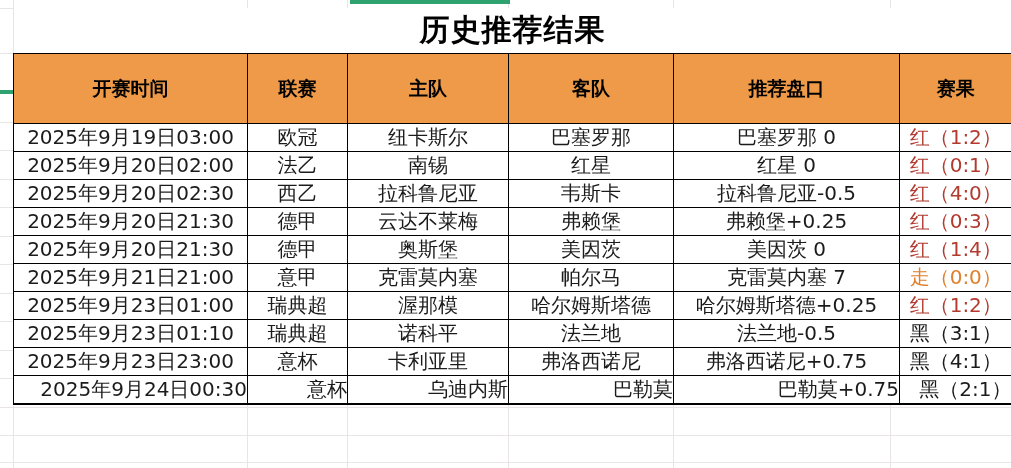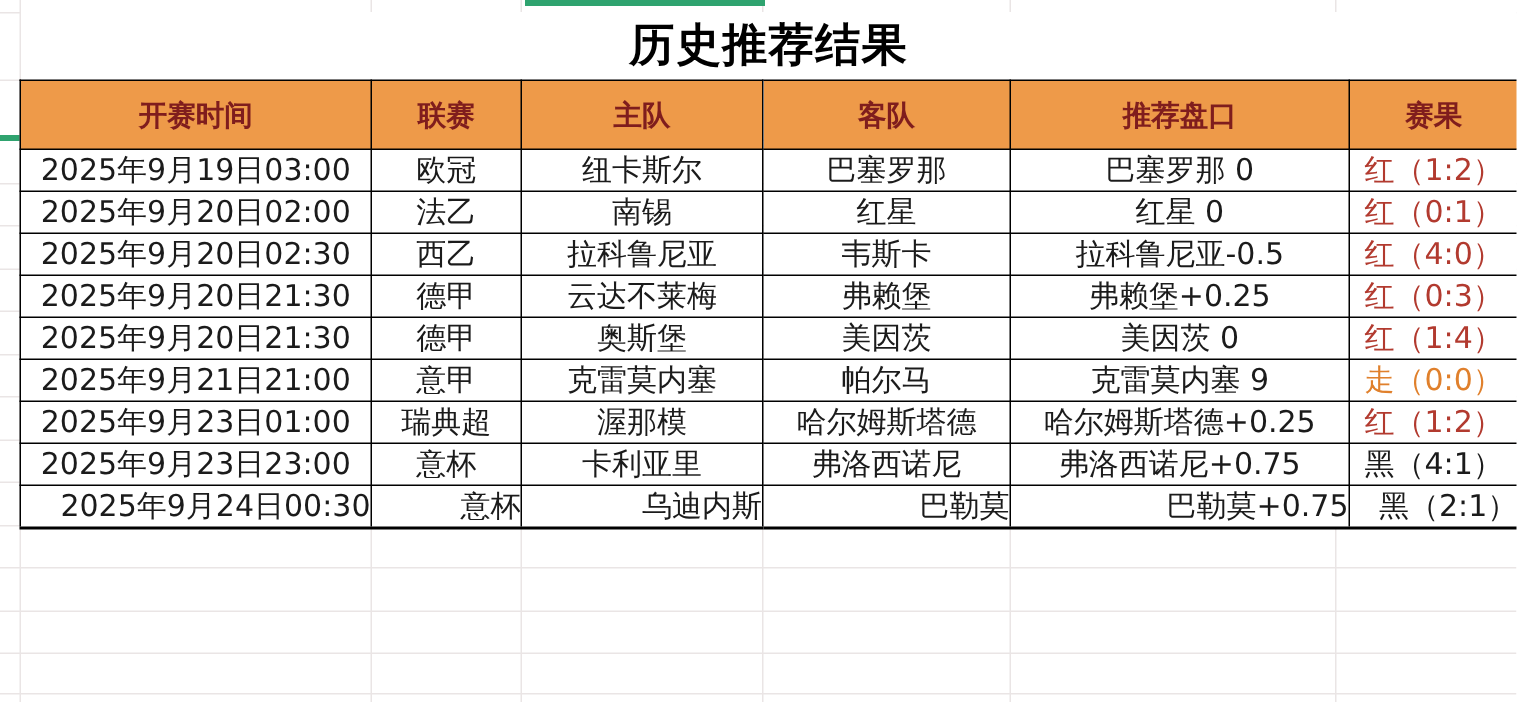--- a/index.html
+++ b/index.html
@@ -33,22 +33,22 @@
   }
   #result-table {
     position: absolute; left: 13px; top: 53px;
     border-collapse: collapse; table-layout: fixed;
     width: 998px;
   }
   #result-table th {
     background: var(--header-bg, #EE9A49);
     border: 1.5px solid var(--border-black, #000000);
     height: 37px;
-    font-size: 19px; font-weight: 700; color: #7f1d1d;
-    text-align: center; padding: 4px; white-space: nowrap; overflow: hidden;
+    font-size: 19px; font-weight: 700; color: #000000;
+    text-align: center; padding: 16px; white-space: nowrap; overflow: hidden;
   }
   #result-table td {
     background: #ffffff;
     border: 1.5px solid var(--border-black, #000000);
     height: 27px;
     font-size: 20px; color: #1b1b1b;
     text-align: center; vertical-align: middle;
     padding: 0; white-space: nowrap; overflow: hidden;
   }
   #result-table th:last-child,
@@ -151,32 +151,40 @@
           <td>奥斯堡</td>
           <td>美因茨</td>
           <td>美因茨 0</td>
           <td class="res-red">红（1:4）</td>
         </tr>
         <tr>
           <td>2025年9月21日21:00</td>
           <td>意甲</td>
           <td>克雷莫内塞</td>
           <td>帕尔马</td>
-          <td>克雷莫内塞 9</td>
+          <td>克雷莫内塞 7</td>
           <td class="res-push">走（0:0）</td>
         </tr>
         <tr>
           <td>2025年9月23日01:00</td>
           <td>瑞典超</td>
           <td>渥那模</td>
           <td>哈尔姆斯塔德</td>
           <td>哈尔姆斯塔德+0.25</td>
           <td class="res-red">红（1:2）</td>
         </tr>
         <tr>
+          <td>2025年9月23日01:10</td>
+          <td>瑞典超</td>
+          <td>诺科平</td>
+          <td>法兰地</td>
+          <td>法兰地-0.5</td>
+          <td class="res-black">黑（3:1）</td>
+        </tr>
+        <tr>
           <td>2025年9月23日23:00</td>
           <td>意杯</td>
           <td>卡利亚里</td>
           <td>弗洛西诺尼</td>
           <td>弗洛西诺尼+0.75</td>
           <td class="res-black">黑（4:1）</td>
         </tr>
         <tr>
           <td>2025年9月24日00:30</td>
           <td>意杯</td>

